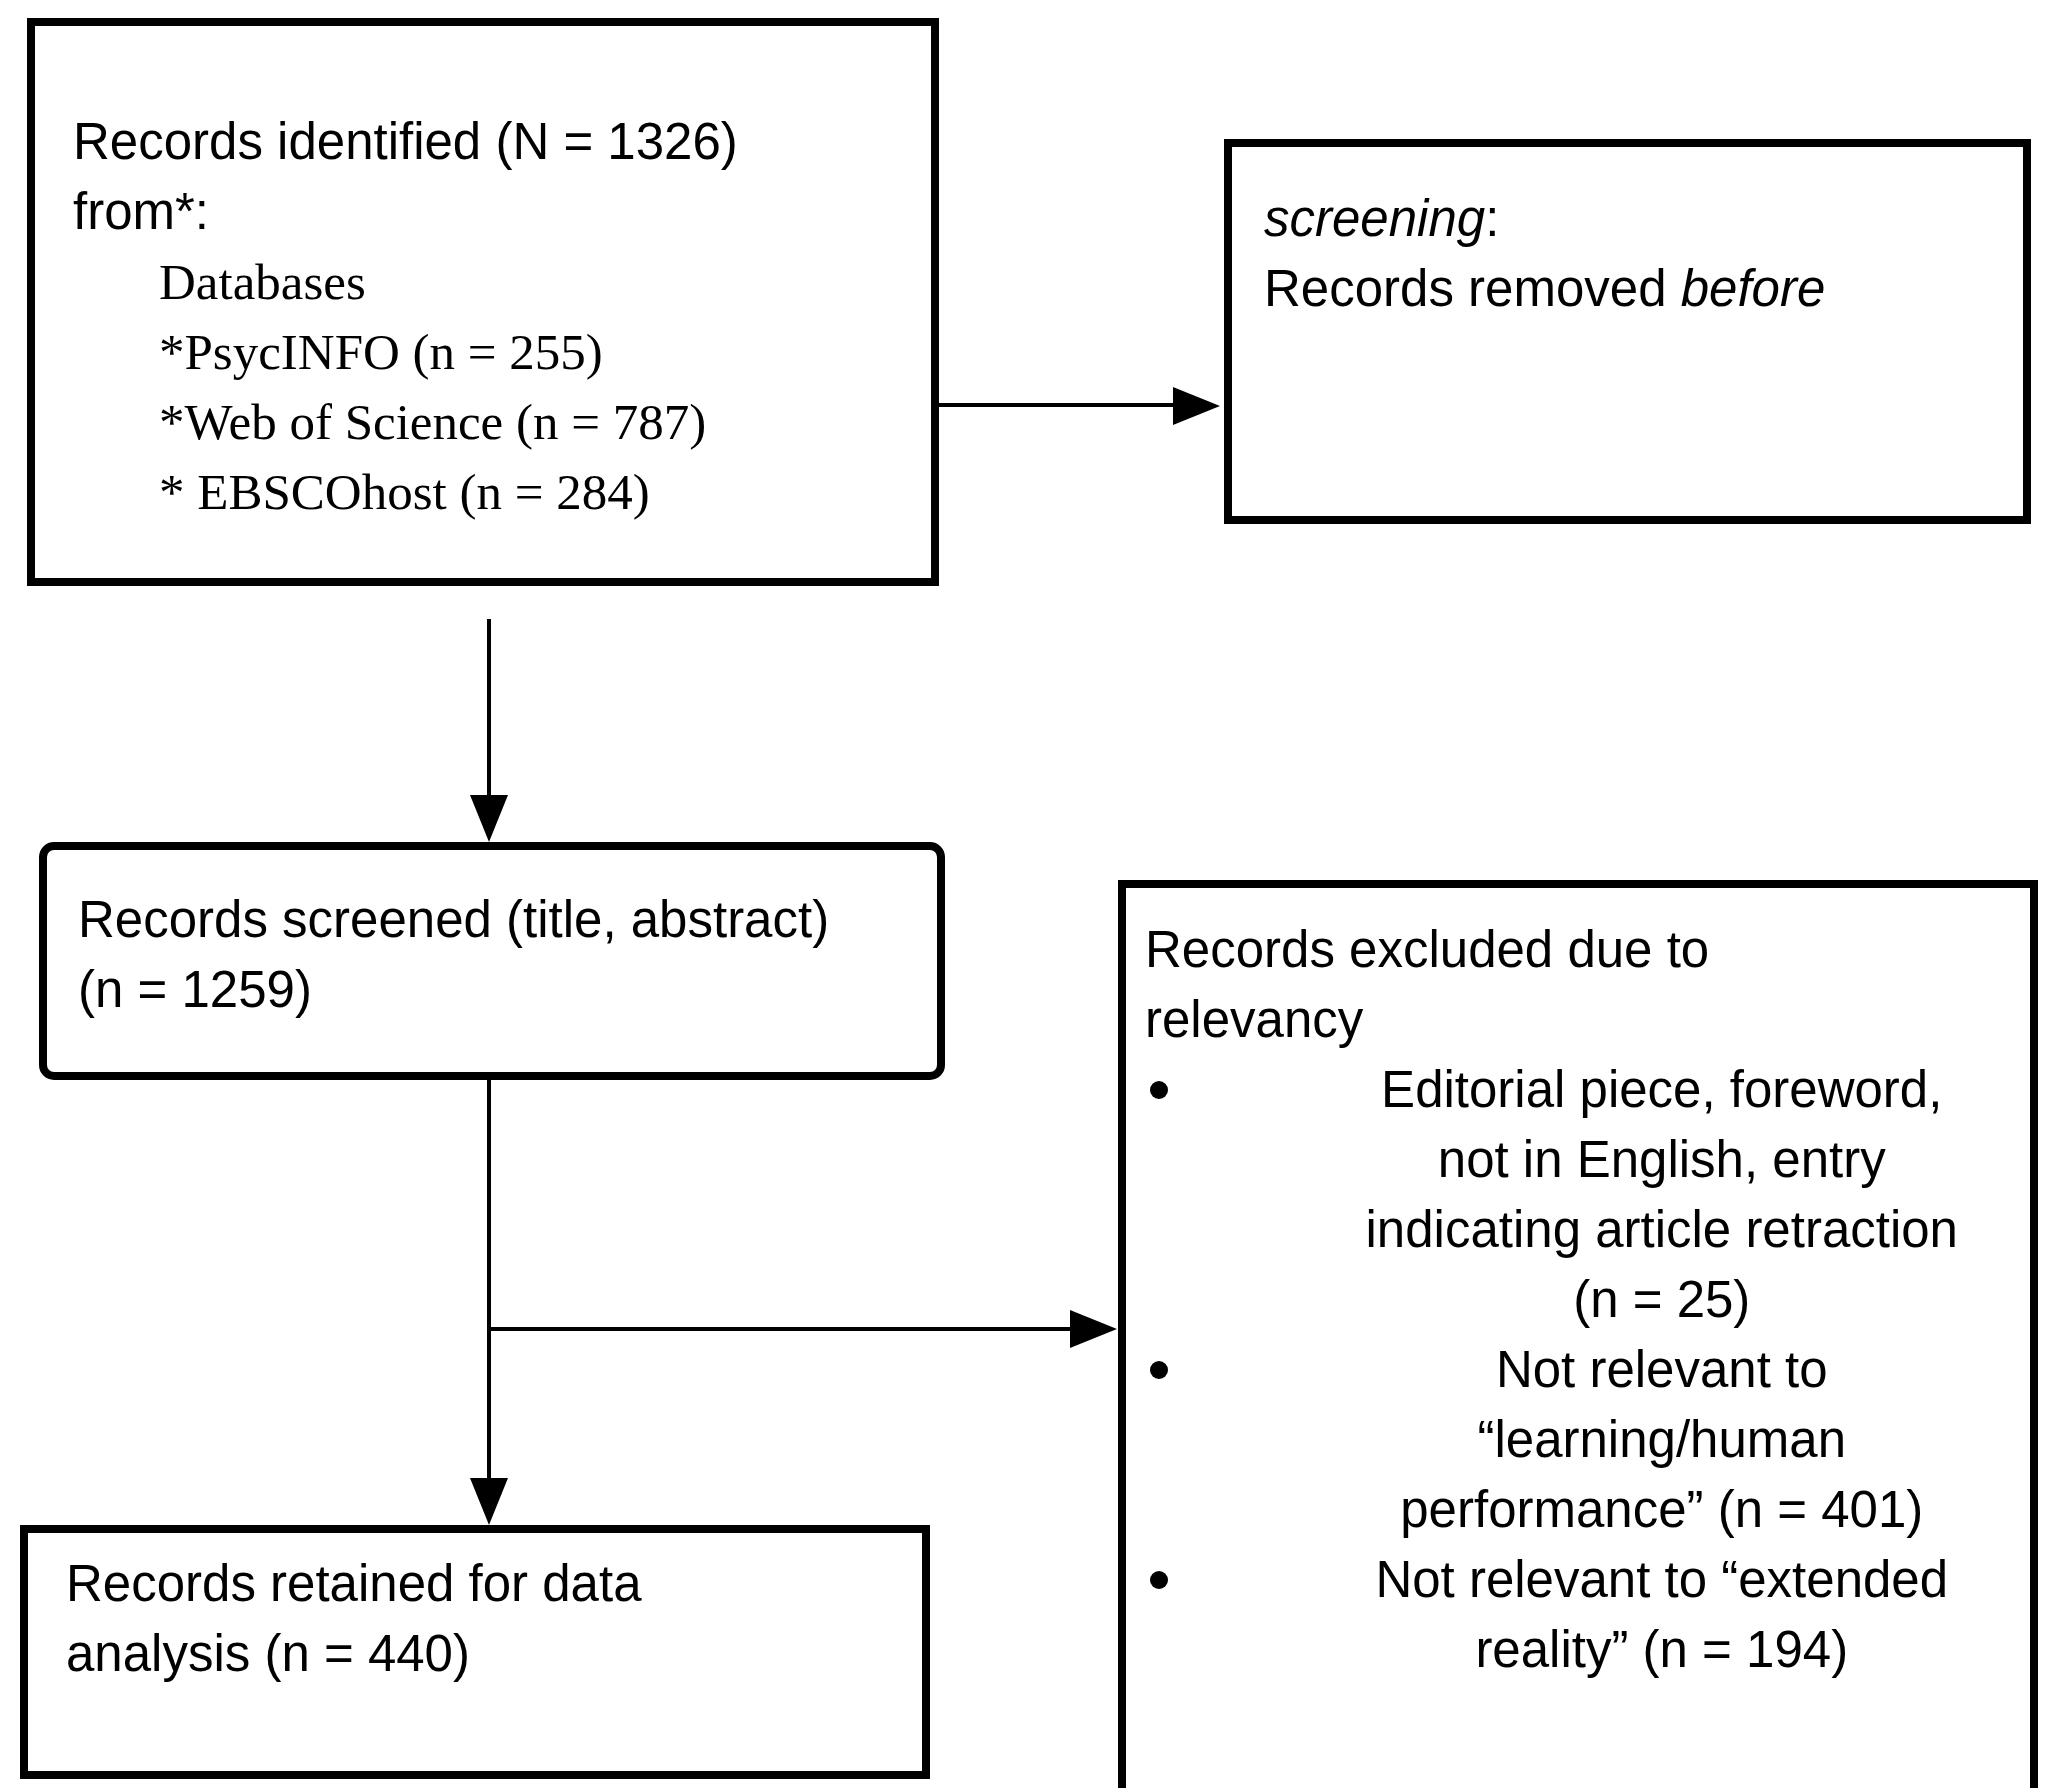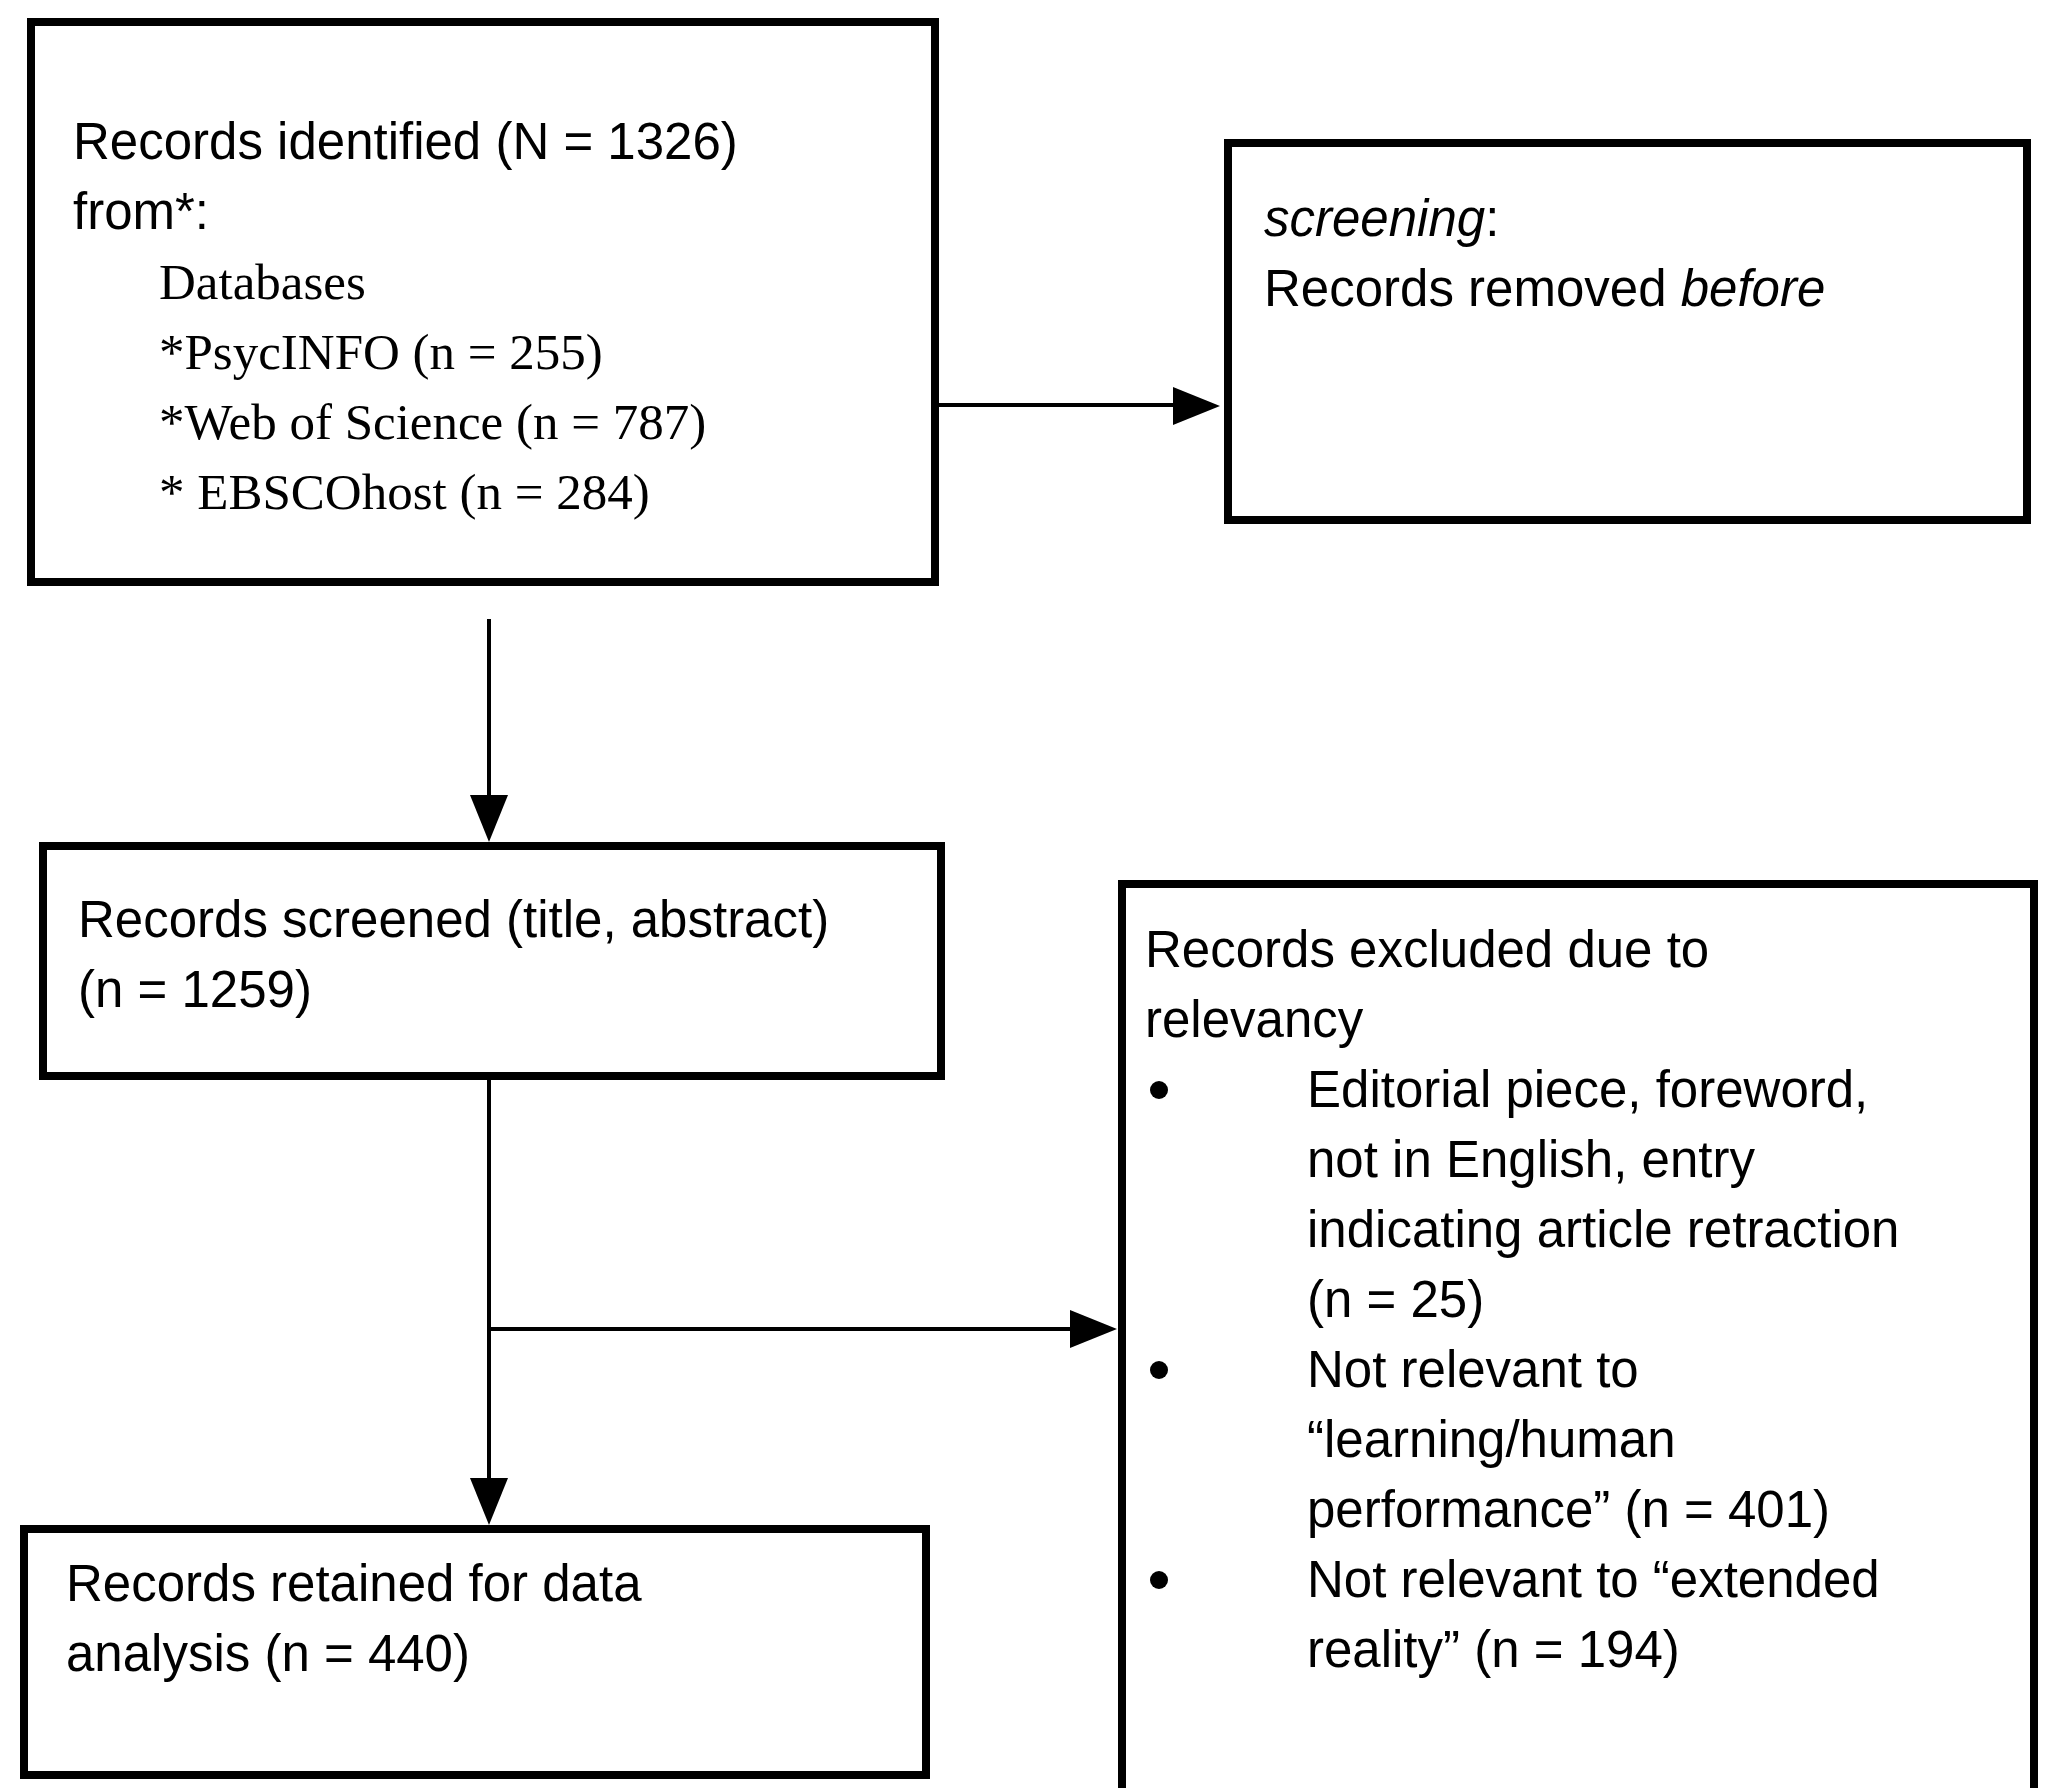--- a/index.html
+++ b/index.html
@@ -14,21 +14,21 @@
   }
   .txt{font-size:51px;line-height:70px;white-space:pre-line;}
   .line{font-size:51px;line-height:70px;white-space:nowrap;}
   .line em{font-style:italic;}
   .indent{margin-left:86px;font-family:Liberation Serif, serif;}
   .hline{position:absolute;height:4px;background:#000;}
   .vline{position:absolute;width:4px;background:#000;}
   .arr{position:absolute;width:0;height:0;}
   .arr-right{border-top:19px solid transparent;border-bottom:19px solid transparent;border-left:47px solid #000;}
   .arr-down{border-left:19px solid transparent;border-right:19px solid transparent;border-top:47px solid #000;}
-  .bullet-row{display:flex;align-items:flex-start;}
+  .bullet-row{display:flex;align-items:flex-start;text-align:center;}
   .bullet-marker{flex:0 0 162px;}
   .dot{display:block;width:18px;height:18px;border-radius:50%;background:#000;margin:26px 0 0 5.4px;}
   .bullet-text{flex:1 1 auto;}
 </style>
 </head>
 <body>
 
 <div class="box" style="left:27px;top:17.6px;width:912px;height:568px;padding:81px 27px 0 38px;">
   <div class="txt">Records identified (N = 1326)
 from*:</div>
@@ -42,21 +42,21 @@
 <div class="arr arr-right" style="left:1173px;top:387px;"></div>
 
 <div class="box" style="left:1224px;top:139px;width:807px;height:385px;padding:37px 20px 0 32px;">
   <div class="line"><em>screening</em><span>:</span></div>
   <div class="line"><span>Records removed </span><em>before</em></div>
 </div>
 
 <div class="vline" style="left:487px;top:619px;height:180px;"></div>
 <div class="arr arr-down" style="left:470px;top:795px;"></div>
 
-<div class="box" style="left:39px;top:842px;width:906px;height:238px;padding:35px 20px 0 31px;">
+<div class="box" style="left:39px;top:842px;width:906px;height:238px;padding:35px 20px 0 31px;border-radius:15px;">
   <div class="txt">Records screened (title, abstract)
 (n = 1259)</div>
 </div>
 
 <div class="vline" style="left:487px;top:1080px;height:400px;"></div>
 <div class="arr arr-down" style="left:470px;top:1478px;"></div>
 
 <div class="hline" style="left:489px;top:1327px;width:585px;"></div>
 <div class="arr arr-right" style="left:1070px;top:1310px;"></div>
 

